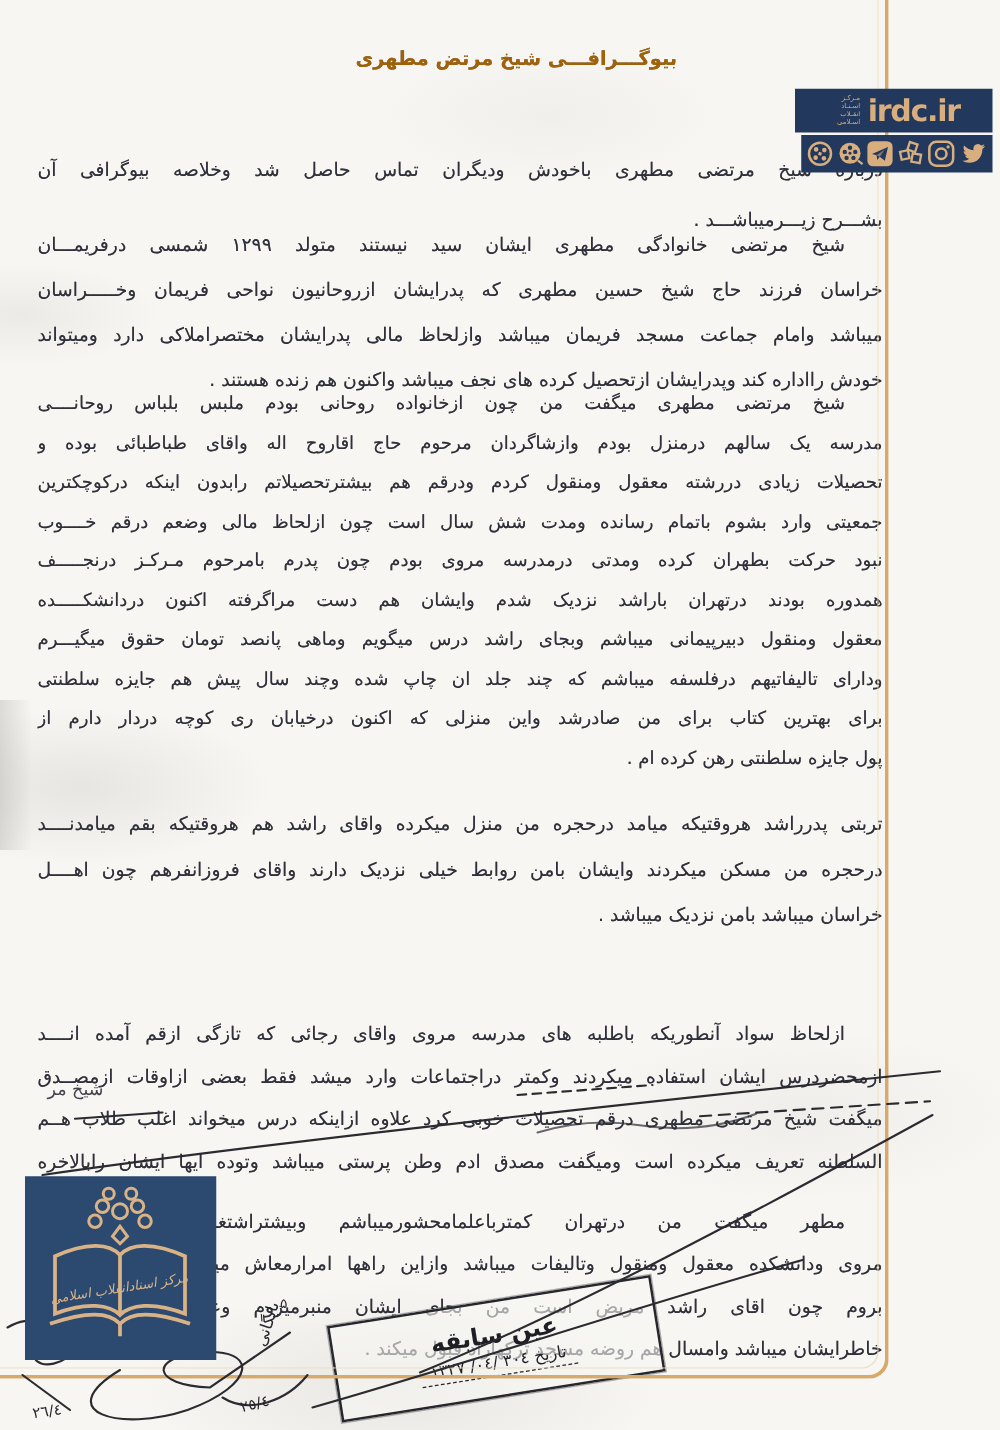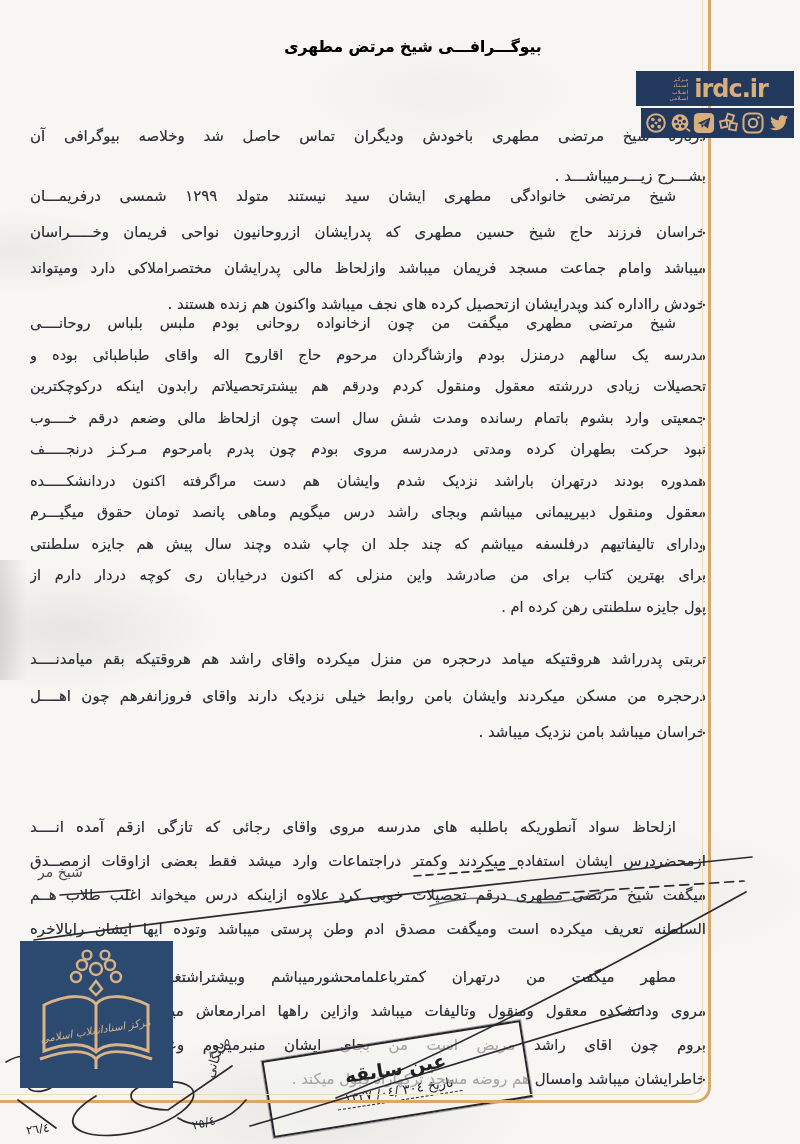--- a/index.html
+++ b/index.html
@@ -23,21 +23,21 @@
     border-right:3px solid #d7a96b;border-bottom:3px solid #d7a96b;
     border-radius:0 0 16px 0;pointer-events:none;
   }
   .frame-inner{
     position:absolute;left:-24px;top:-24px;width:726px;height:1118px;z-index:5;
     border-right:1px solid #efdcba;border-bottom:1px solid #efdcba;
     border-radius:0 0 14px 0;pointer-events:none;
   }
   .title{
     position:absolute;left:268px;top:38px;width:290px;z-index:3;
-    direction:rtl;text-align:center;font-size:15.5px;font-weight:600;color:#000000;
+    direction:rtl;text-align:center;font-size:15.5px;font-weight:600;color:#a16207;
     text-shadow:0 0 .5px rgba(45,45,55,.65);
   }
   .para{
     position:absolute;right:94px;width:676px;z-index:2;
     direction:rtl;color:#30303a;font-size:15px;
     text-shadow:0 0 .5px rgba(45,45,55,.6);
   }
   .line{
     display:block;width:100%;overflow:hidden;
     text-align:justify;text-align-last:justify;

